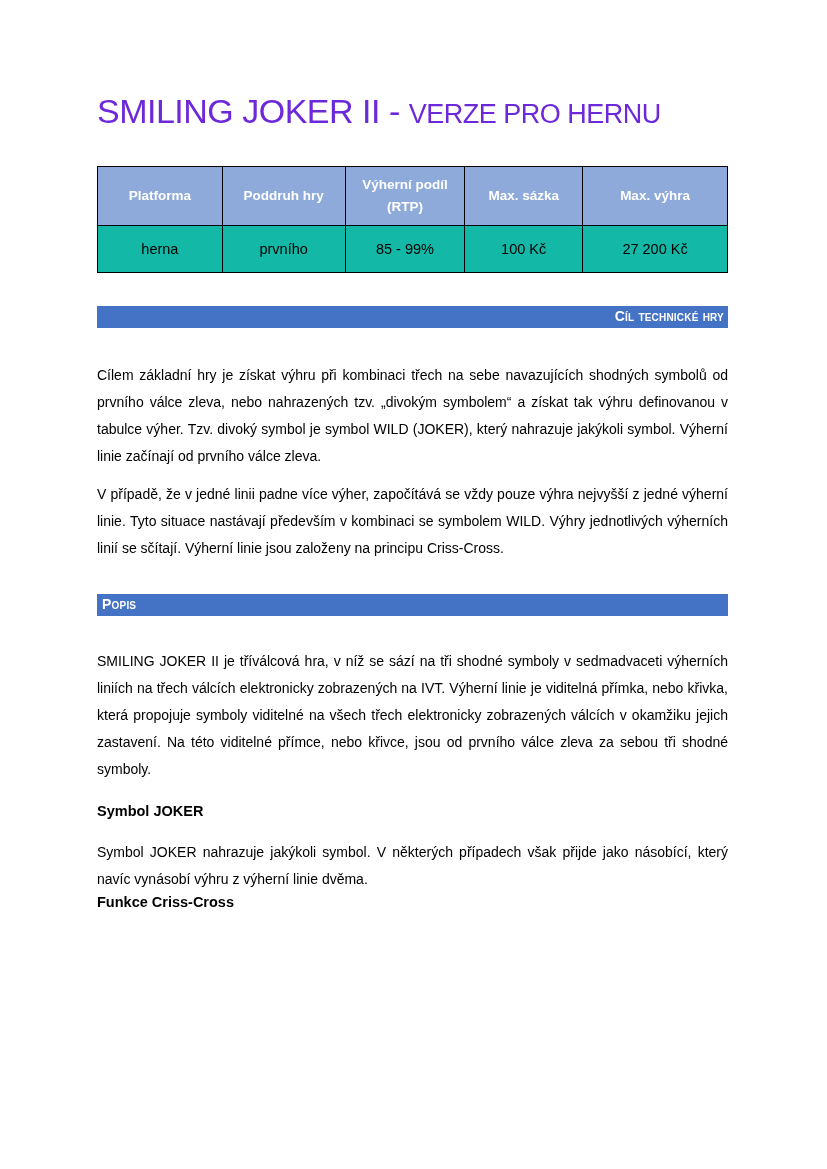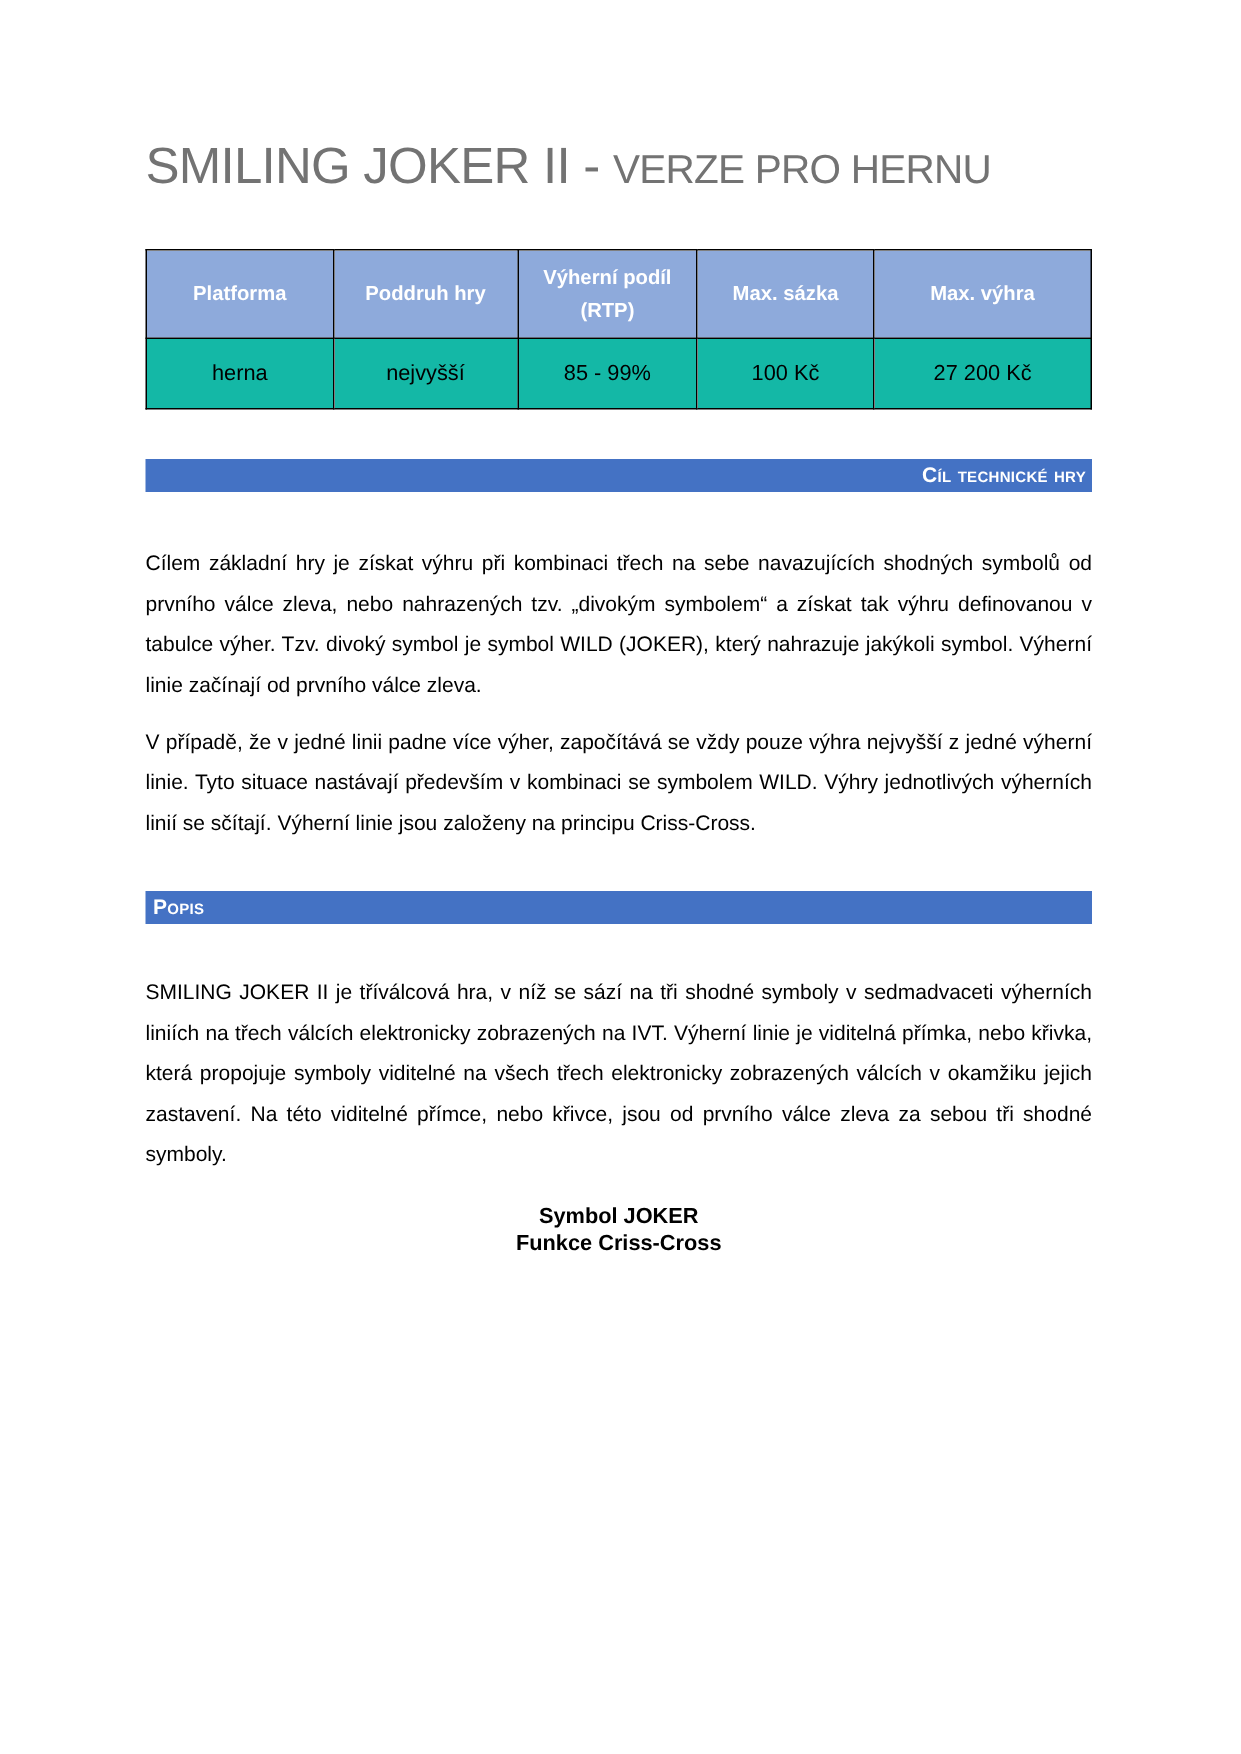--- a/index.html
+++ b/index.html
@@ -17,21 +17,21 @@
   }
   .page {
     position: absolute;
     left: 97px;
     top: 0;
     width: 631px;
   }
   
   h1.doc-title {
     margin: 94px 0 36px 0;
-    color: #737373;
+    color: #6d28d9;
     font-weight: normal;
     line-height: 1.05;
     white-space: nowrap;
     letter-spacing: -0.5px;
   }
   .title-main { font-size: 34px; }
   .title-sub  { font-size: 27px; }
 
   
   .bar {
@@ -92,21 +92,20 @@
   #goal-p1  { margin-top: 34px; }
   #popis-p1 { margin-top: 32px; }
   #spec-p1  { margin-top: 19px; margin-bottom: 0; }
 
   
   h3.subhead {
     font-size: 14.5px;
     font-weight: bold;
     margin: 0;
     line-height: 18px;
-    text-align: center;
   }
   #subhead-joker { margin-top: 19px; }
   #subhead-criss { }
 </style>
 </head>
 <body>
 
 <div class="page">
 
   <h1 class="doc-title">
@@ -127,21 +126,21 @@
         <th>Platforma</th>
         <th>Poddruh hry</th>
         <th>Výherní podíl (RTP)</th>
         <th>Max. sázka</th>
         <th>Max. výhra</th>
       </tr>
     </thead>
     <tbody>
       <tr>
         <td>herna</td>
-        <td>nejvyšší</td>
+        <td>prvního</td>
         <td>85 - 99%</td>
         <td>100 Kč</td>
         <td>27 200 Kč</td>
       </tr>
     </tbody>
   </table>
 
   <div class="bar" id="bar-goal">
     <span>Cíl technické hry</span>
   </div>
@@ -151,16 +150,17 @@
 
   <div class="bar" id="bar-popis">
     <span>Popis</span>
   </div>
 
   <p class="body" id="popis-p1">SMILING JOKER II je tříválcová hra, v níž se sází na tři shodné symboly v sedmadvaceti výherních liniích na třech válcích elektronicky zobrazených na IVT. Výherní linie je viditelná přímka, nebo křivka, která propojuje symboly viditelné na všech třech elektronicky zobrazených válcích v okamžiku jejich zastavení. Na této viditelné přímce, nebo křivce, jsou od prvního válce zleva za sebou tři shodné symboly.</p>
 
 
   <h3 class="subhead" id="subhead-joker">Symbol JOKER</h3>
 
+  <p class="body" id="spec-p1">Symbol JOKER nahrazuje jakýkoli symbol. V některých případech však přijde jako násobící, který navíc vynásobí výhru z výherní linie dvěma.</p>
 
   <h3 class="subhead" id="subhead-criss">Funkce Criss-Cross</h3>
 
 </div>
 
 </body></html>

